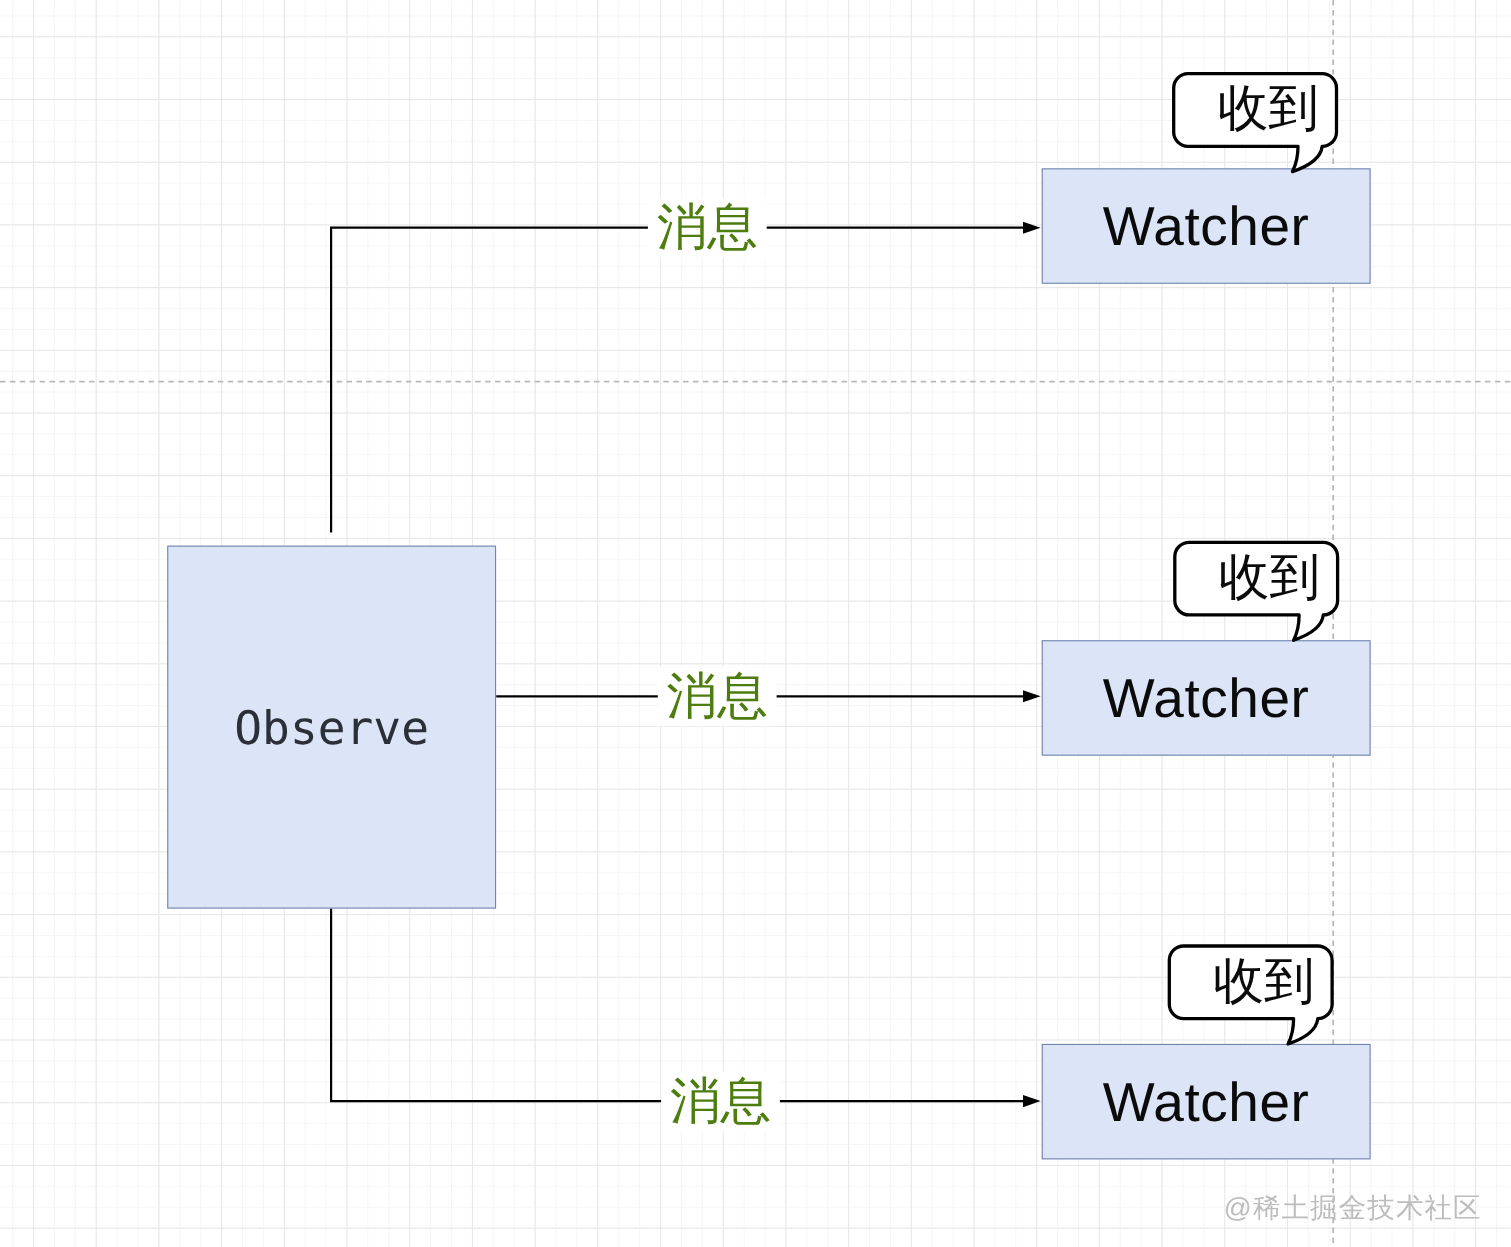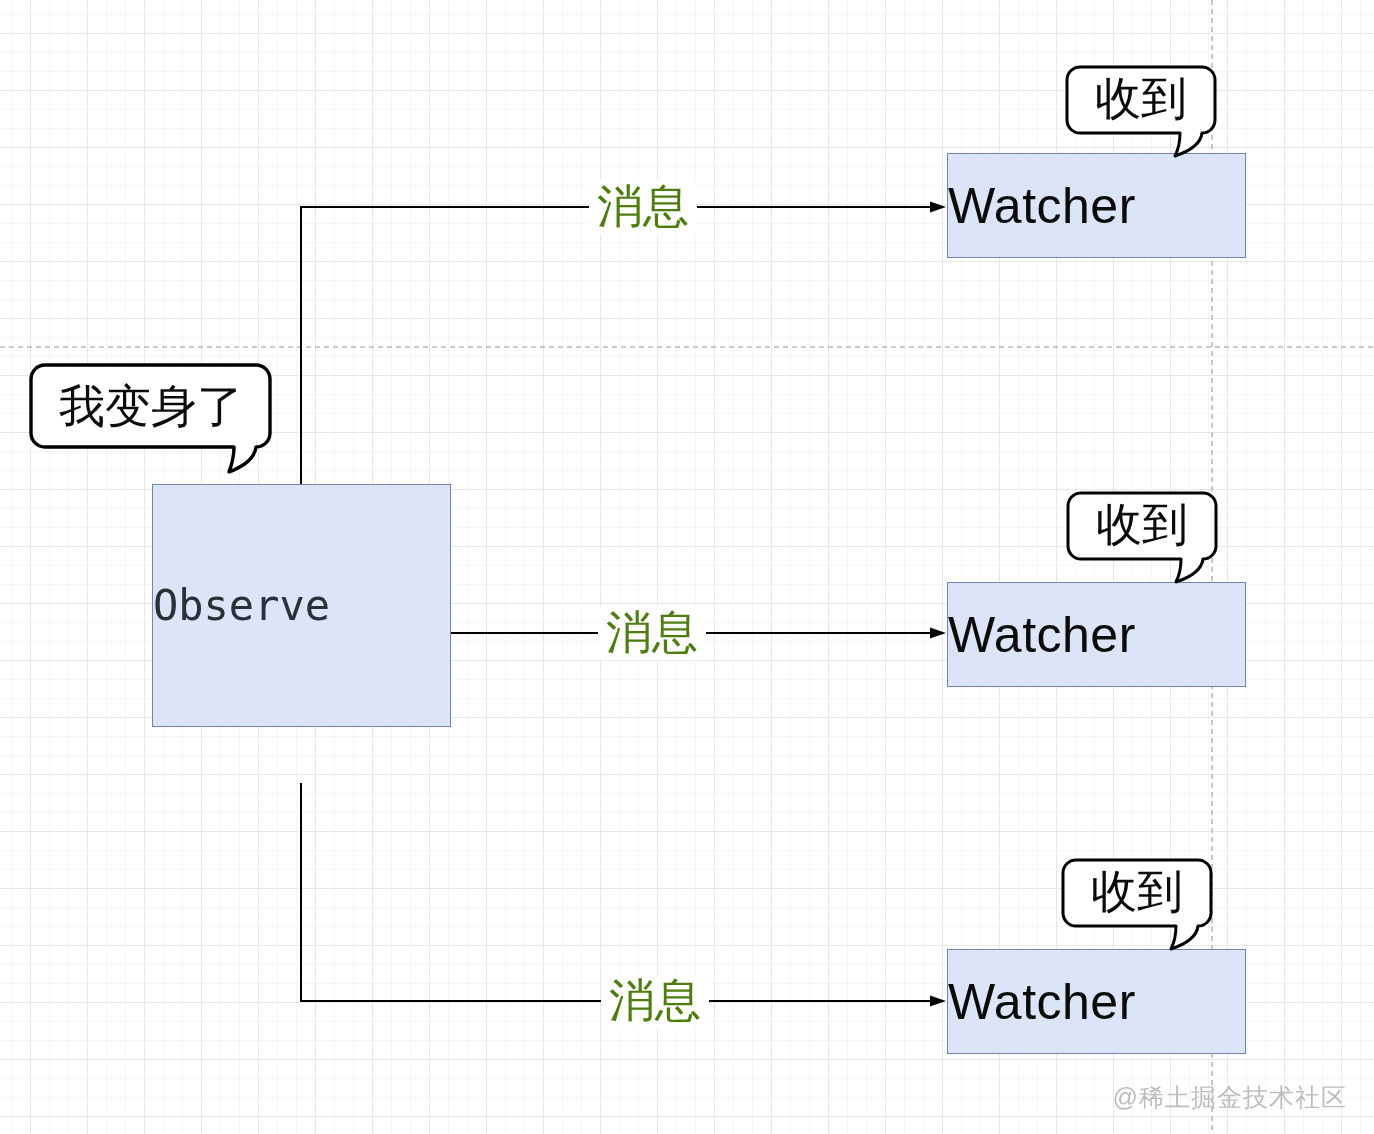--- a/index.html
+++ b/index.html
@@ -19,39 +19,39 @@
   }
   .wires{position:absolute;left:0;top:0;}
   .guide{stroke:var(--guide-color,#b8b8b8);stroke-width:1.6;stroke-dasharray:5 4;fill:none;}
   .edge{stroke:var(--edge-color,#000);stroke-width:2;fill:none;}
   .arrowhead{fill:var(--edge-color,#000);stroke:none;}
 
   .node{
     position:absolute;
     background:var(--node-fill,#dbe5f7);
     border:1.6px solid var(--node-stroke,#7383ad);
-    display:flex;align-items:center;
+    display:flex;align-items:center;justify-content:center;
     box-sizing:border-box;
     color:var(--text-color,#111);
   }
-  .node.observer{left:152px;top:484px;width:299px;height:243px;
+  .node.observer{left:152px;top:496px;width:299px;height:330px;
     font-family:"DejaVu Sans Mono","Liberation Mono",monospace;
     font-size:42px;color:#2b2f38;}
   .node.watcher{left:947px;width:299px;height:105px;
     font-size:50px;color:#0b0b0b;letter-spacing:0.5px;}
   .watcher-1{top:153px;} .watcher-2{top:582px;} .watcher-3{top:949px;}
 
   .edge-label{
     position:absolute;transform:translate(-50%,-50%);
     background:#ffffff;padding:1px 8px;
     font-size:46px;font-weight:500;color:#4d7c0f;line-height:1.12;
     white-space:nowrap;
   }
 
-  .bubble{position:absolute;}
+  .bubble{position:absolute;padding-left:24px;}
   .bubble svg{position:absolute;left:0;top:0;overflow:visible;display:block;}
   .bubble .bshape{fill:#ffffff;stroke:var(--bubble-stroke,#000);stroke-linejoin:round;}
   .bubble.small{width:152px;height:70px;}
   .bubble.small .bshape{stroke-width:3;}
   .bubble.big{width:244px;height:90px;}
   .bubble.big .bshape{stroke-width:3.4;}
   .bubble .bubble-text{
     position:absolute;left:0;top:0;right:0;bottom:0;
     display:flex;align-items:center;justify-content:center;
     font-size:46px;font-weight:500;color:#0b0b0b;
@@ -99,28 +99,20 @@
     <span>Watcher</span>
   </div>
   <div class="node watcher watcher-3">
     <span>Watcher</span>
   </div>
 
   <div class="edge-label" style="left:643px;top:207px">消息</div>
   <div class="edge-label" style="left:652px;top:633px">消息</div>
   <div class="edge-label" style="left:655px;top:1001px">消息</div>
 
-  <div class="bubble big transform">
-    <svg width="244" height="90" viewBox="0 0 244 90">
-      <path class="bshape" d="M 16 2 L 227 2 A 14 14 0 0 1 241 16 L 241 70 A 14 14 0 0 1 227 84
-        C 226 93 218 102 200 109 C 203 101 205 92 205 84
-        L 16 84 A 14 14 0 0 1 2 70 L 2 16 A 14 14 0 0 1 16 2 Z"></path>
-    </svg>
-    <span class="bubble-text">我变身了</span>
-  </div>
 
   <div class="bubble small received-1">
     <svg width="152" height="70" viewBox="0 0 152 70">
       <path class="bshape" d="M 15 2 L 137 2 A 13 13 0 0 1 150 15 L 150 55 A 13 13 0 0 1 137 68
         C 136 77 128 85 110 91 C 113 85 115 76 115 68
         L 15 68 A 13 13 0 0 1 2 55 L 2 15 A 13 13 0 0 1 15 2 Z"></path>
     </svg>
     <span class="bubble-text">收到</span>
   </div>
 

